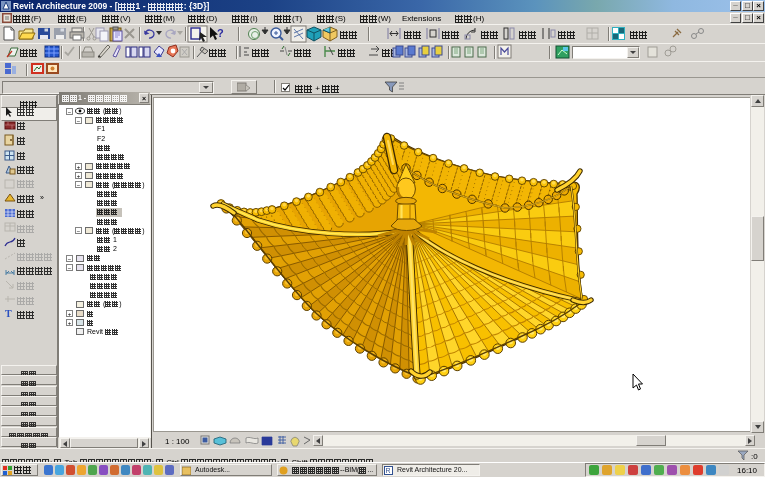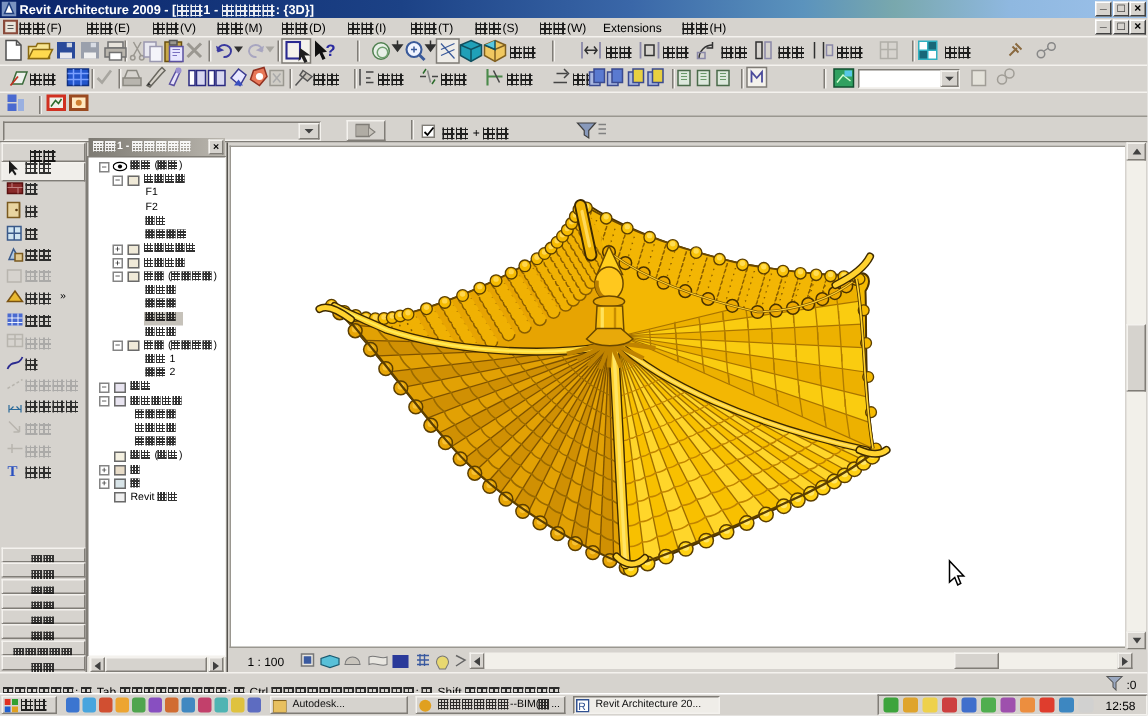--- a/index.html
+++ b/index.html
@@ -259,21 +259,21 @@
 <div class="abs" style="left:602px;top:465px;width:10px;height:10px;background:#e0a020;border-radius:2px;opacity:0.92"></div>
 <div class="abs" style="left:615px;top:465px;width:10px;height:10px;background:#f0d040;border-radius:2px;opacity:0.92"></div>
 <div class="abs" style="left:628px;top:465px;width:10px;height:10px;background:#cc3333;border-radius:2px;opacity:0.92"></div>
 <div class="abs" style="left:641px;top:465px;width:10px;height:10px;background:#3366cc;border-radius:2px;opacity:0.92"></div>
 <div class="abs" style="left:654px;top:465px;width:10px;height:10px;background:#44aa44;border-radius:2px;opacity:0.92"></div>
 <div class="abs" style="left:667px;top:465px;width:10px;height:10px;background:#9944aa;border-radius:2px;opacity:0.92"></div>
 <div class="abs" style="left:680px;top:465px;width:10px;height:10px;background:#ee8833;border-radius:2px;opacity:0.92"></div>
 <div class="abs" style="left:693px;top:465px;width:10px;height:10px;background:#e03020;border-radius:2px;opacity:0.92"></div>
 <div class="abs" style="left:706px;top:465px;width:10px;height:10px;background:#3080c0;border-radius:2px;opacity:0.92"></div>
 <div class="abs" style="left:719px;top:465px;width:10px;height:10px;background:#d0d0d0;border-radius:2px;opacity:0.92"></div>
-<div class="abs" style="left:737px;top:466px;font-size:8px">12:58</div>
+<div class="abs" style="left:737px;top:466px;font-size:8px">16:10</div>
 <svg class="abs" style="left:0;top:0;pointer-events:none" width="765" height="477">
     <g transform="translate(3,27)">
       <path d="M1,0 L8,0 L11,3 L11,13 L1,13 Z" fill="#fff" stroke="#505050"></path>
       <path d="M8,0 L8,3 L11,3" fill="none" stroke="#505050"></path>
     </g>
     <g transform="translate(19,28)">
       <path d="M0,3 L5,3 L6,1 L14,1 L14,11 L0,11 Z" fill="#f7e590" stroke="#8a6a10"></path>
       <path d="M0,11 L3,5 L16,5 L13,11 Z" fill="#ffd94e" stroke="#8a6a10"></path>
     </g>
     <g transform="translate(38,28)">

